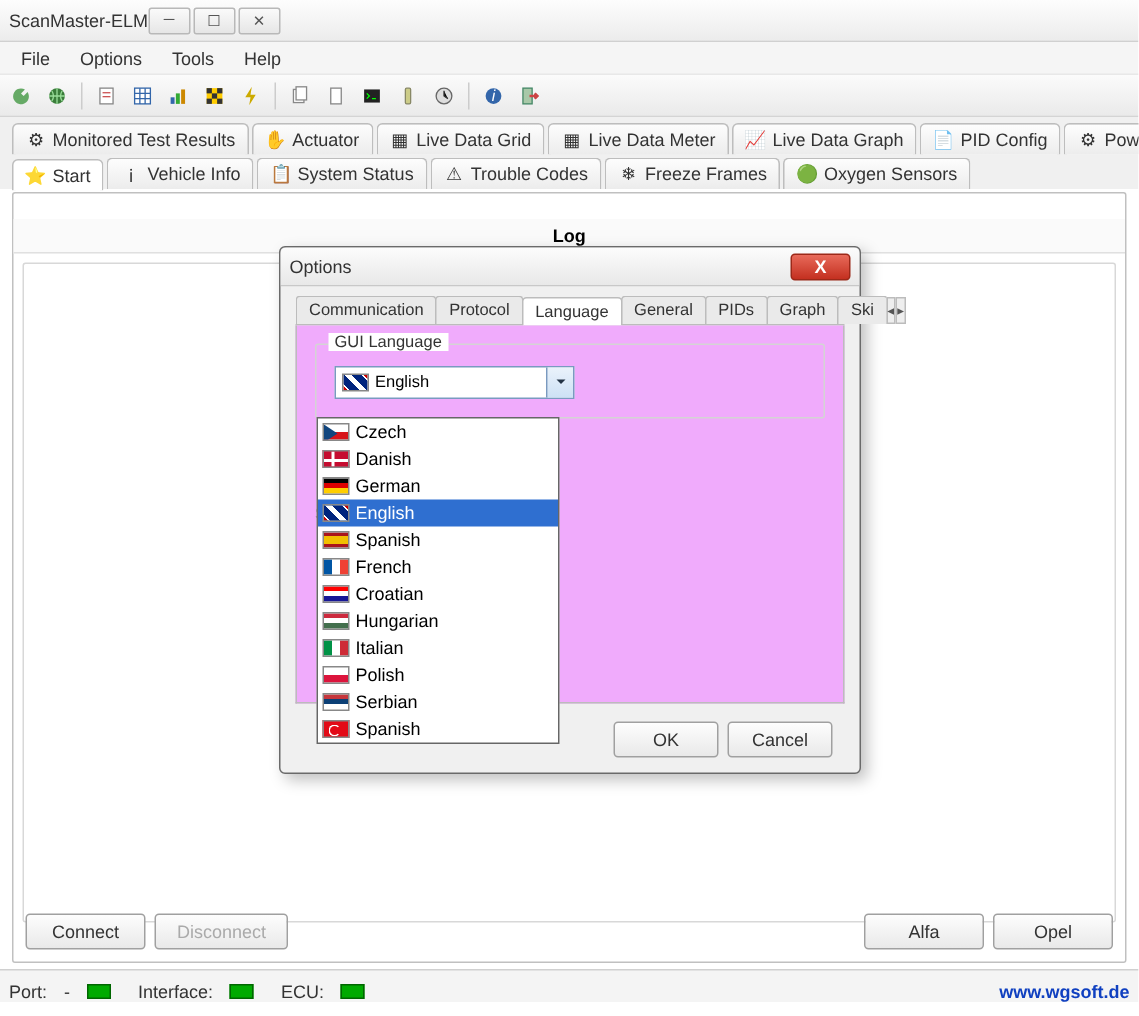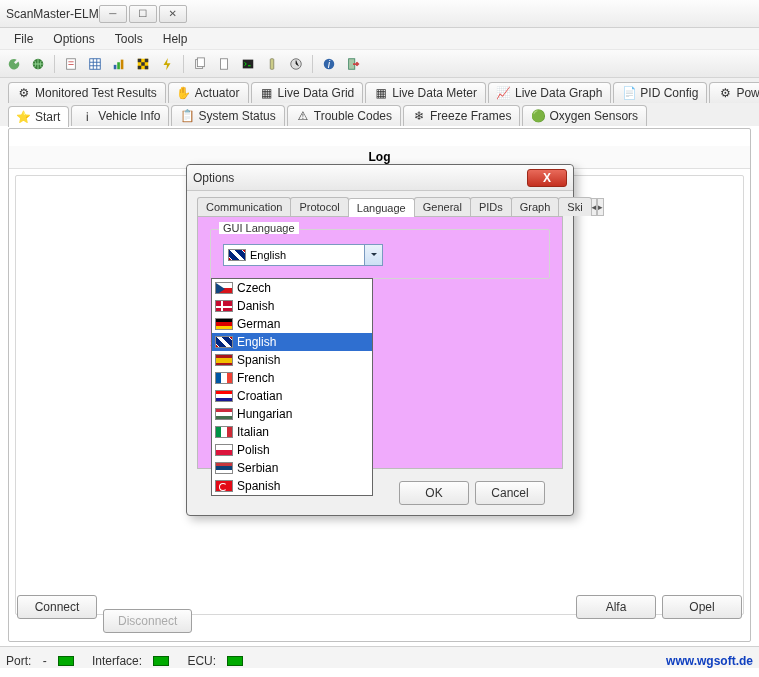--- a/index.html
+++ b/index.html
@@ -30,21 +30,21 @@
 
 
 .mainpanel { border:1px solid #c0c0c0; margin:0 8px 4px 8px; height:514px; background:#fff; position:relative; border-radius:2px;}
 .logheader { font-weight:bold; text-align:center; padding:4px 0; border-bottom:1px solid #e0e0e0; background:#fafafa;margin-top:17px;}
 .loginner { border:1px solid #d8d8d8; margin:6px; height:440px; border-radius:2px;}
 
 
 .bottombtns { position:absolute; bottom:8px; left:8px; right:8px; display:flex; justify-content:space-between;}
 .btnrow{display:flex;gap:6px;}
 .stdbtn { min-width:80px; height:24px; border:1px solid #a0a0a0; background:linear-gradient(#fdfdfd,#e9e9e9); border-radius:3px; padding:2px 14px; color:#333;}
-.stdbtn:disabled{color:#aaa;margin-top:14px;}
+.stdbtn:disabled{color:#aaa;}
 
 
 .statusbar { height:22px; border-top:1px solid #d0d0d0; background:#f4f4f4; display:flex; align-items:flex-end; padding:0 6px; gap:18px; font-size:11px; color:#333;}
 .statusitem{display:flex;align-items:center;gap:4px;}
 .led{width:16px;height:10px;background:#0a0;border:1px solid #060;display:inline-block;}
 .url{color:#1040c0;font-weight:bold;margin-left:auto;}
 
 
 .dialog { position:absolute; left:186px; top:164px; width:388px; height:352px; background:#f0f0f0; border:1px solid #6a6a6a; border-radius:4px; box-shadow:4px 4px 10px rgba(0,0,0,.25);}
 .dlg-titlebar { height:26px; background:linear-gradient(#fcfcfc,#e8e8e8); border-bottom:1px solid #c8c8c8; border-radius:4px 4px 0 0; display:flex; align-items:center; justify-content:space-between; padding:0 6px;}
@@ -84,21 +84,21 @@
 .flag-es{background:linear-gradient(180deg,#aa151b 0 25%,#f1bf00 25% 75%,#aa151b 75% 100%);}
 .flag-fr{background:linear-gradient(90deg,#0055a4 0 33%,#fff 33% 66%,#ef4135 66% 100%);}
 .flag-hr{background:linear-gradient(180deg,#ff0000 0 33%,#fff 33% 66%,#171796 66% 100%);}
 .flag-hu{background:linear-gradient(180deg,#cd2a3e 0 33%,#fff 33% 66%,#436f4d 66% 100%);}
 .flag-it{background:linear-gradient(90deg,#009246 0 33%,#fff 33% 66%,#ce2b37 66% 100%);}
 .flag-pl{background:linear-gradient(180deg,#fff 0 50%,#dc143c 50% 100%);}
 .flag-rs{background:linear-gradient(180deg,#c6363c 0 33%,#0c4076 33% 66%,#fff 66% 100%);}
 .flag-tr{background:#e30a17;}
 .flag-tr::after{content:"";position:absolute;left:3px;top:2px;width:6px;height:6px;border:1px solid #fff;border-radius:50%;border-right-color:transparent;}
 
-.dlg-btns{position:absolute;right:28px;bottom:10px;display:flex;gap:6px;align-items:center;}
+.dlg-btns{position:absolute;right:18px;bottom:10px;display:flex;gap:6px;align-items:center;}
 .dlg-btns .stdbtn{min-width:70px;}
 
 .group2placeholder{position:absolute;left:12px;top:120px;font-size:11px;color:#444;}
 </style>
 </head>
 <body>
 
 <div class="titlebar">
   <span class="title">ScanMaster-ELM</span>
   <div class="winbtns">

